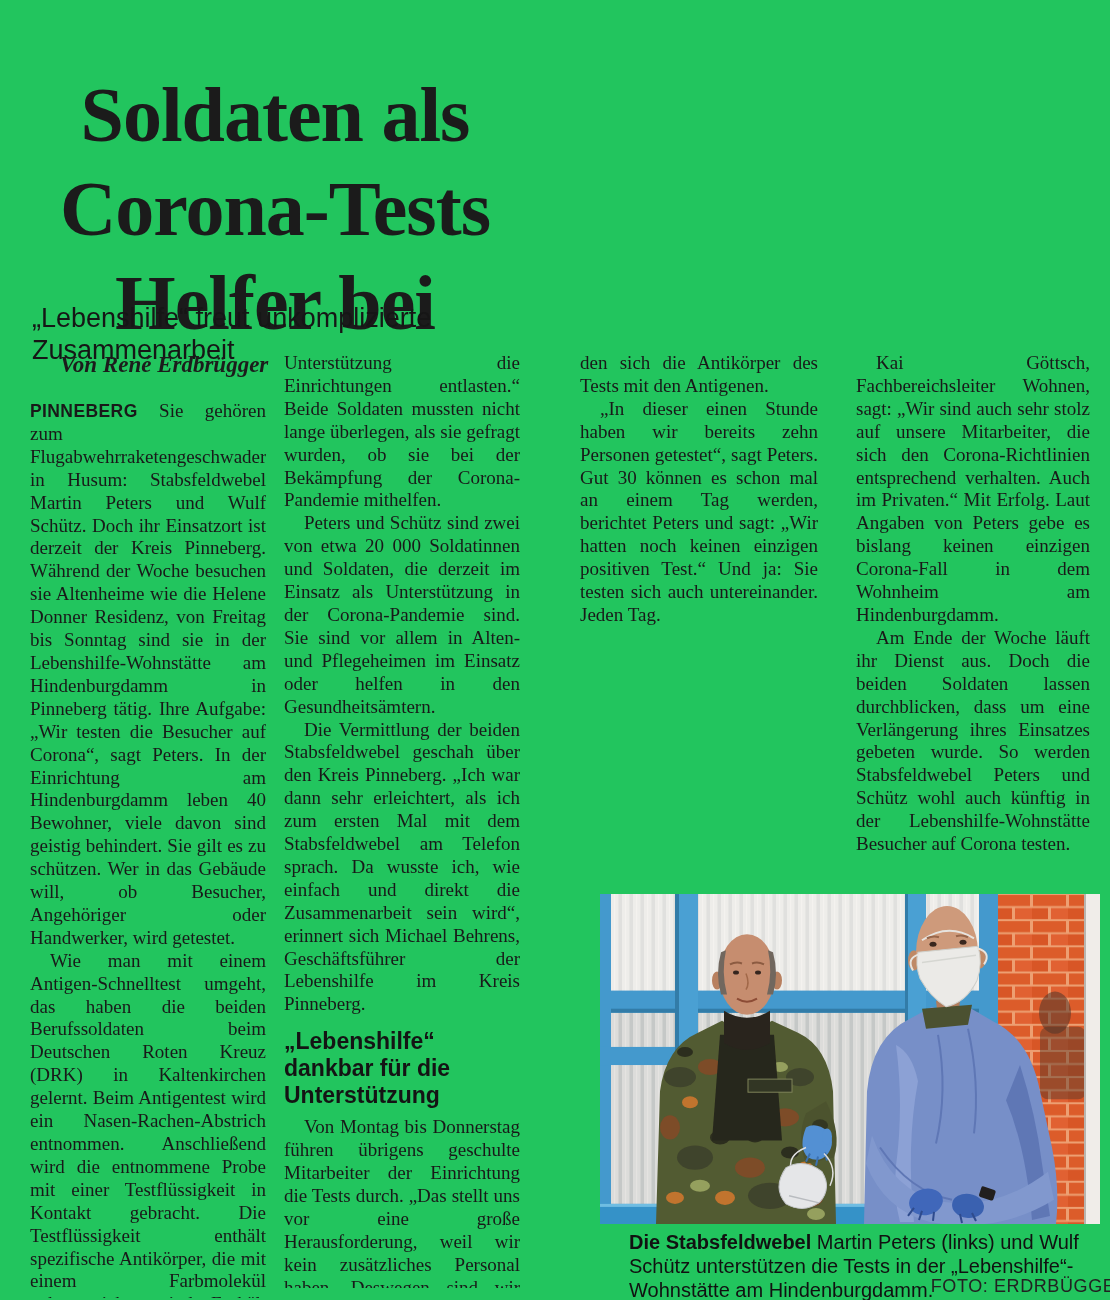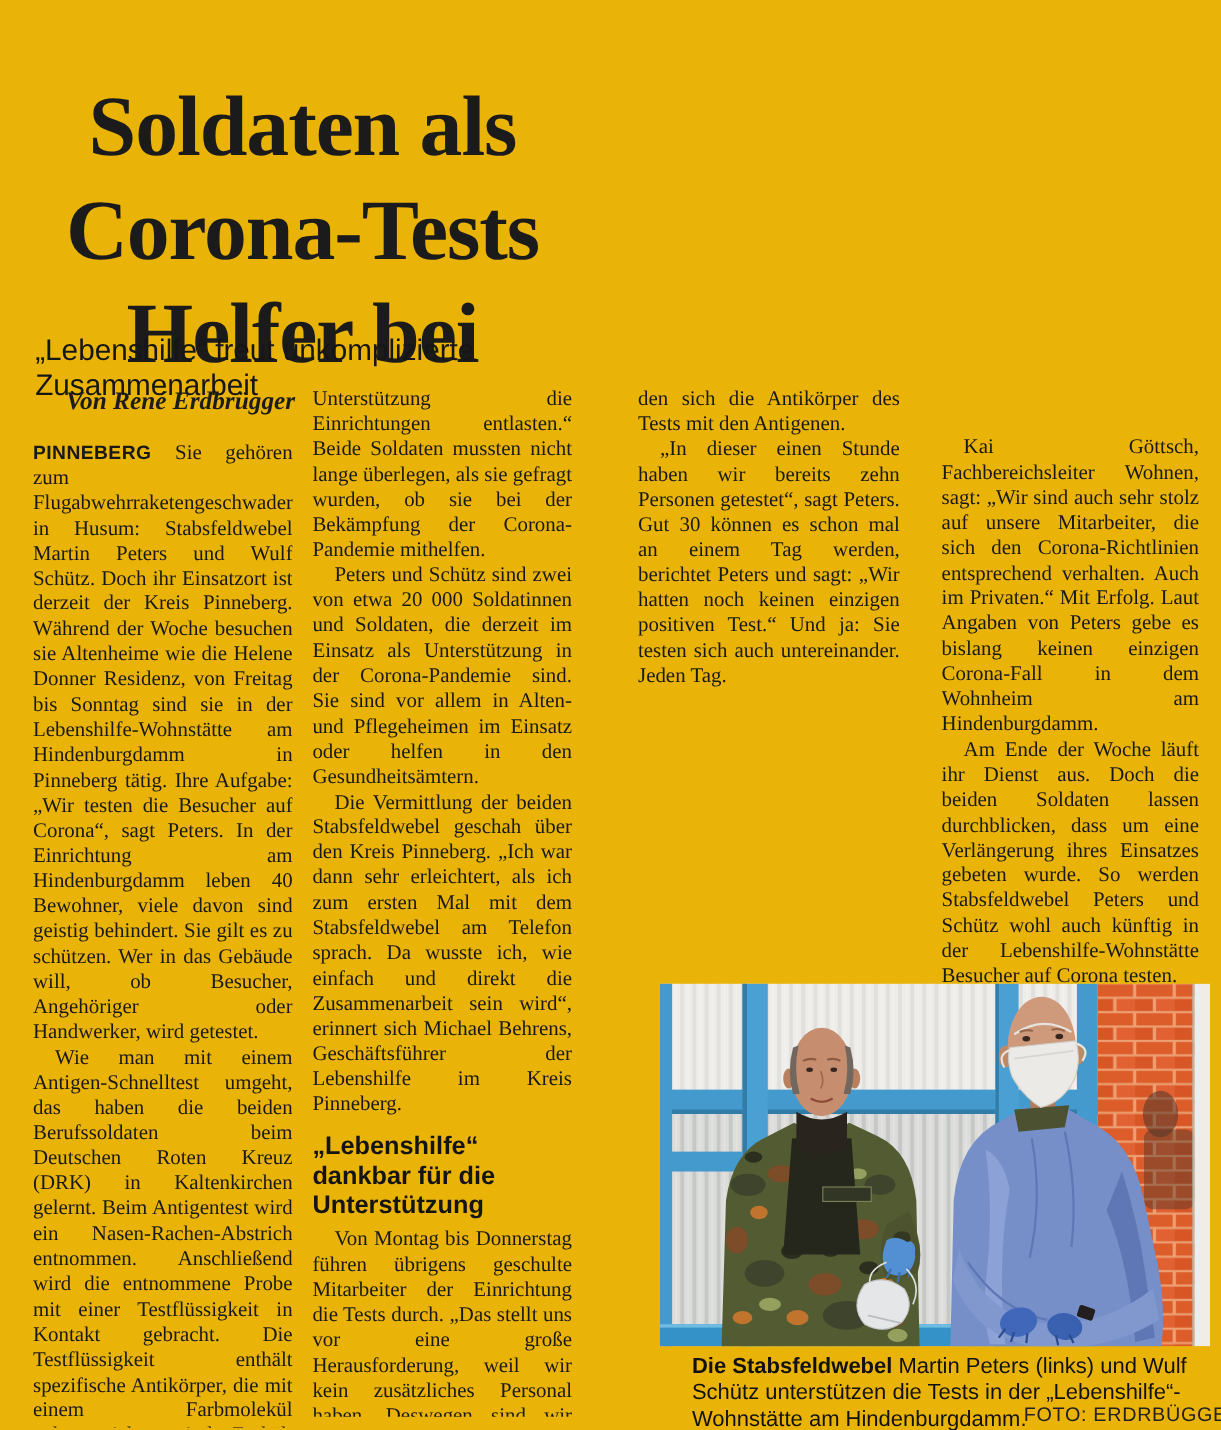--- a/index.html
+++ b/index.html
@@ -1,31 +1,31 @@
 <!DOCTYPE html>
 <html lang="de"><head>
 <meta charset="utf-8">
 <style>
   html,body{margin:0;padding:0;background:#e9e9e9;}
-  .page{position:relative;width:1110px;height:1300px;background:#eab308;overflow:hidden;
+  .page{position:relative;width:1110px;height:1300px;background:#22c55e;overflow:hidden;
         font-family:"Liberation Serif","DejaVu Serif",serif;color:#191919;}
   .headline{position:absolute;left:28px;top:16px;width:494px;text-align:center;
             font-weight:700;font-size:78px;line-height:94px;color:#1b1b1b;letter-spacing:-1px;}
   .subtitle{position:absolute;left:32px;top:302px;width:490px;
             font-family:"Liberation Sans","DejaVu Sans",sans-serif;font-size:27px;line-height:32px;color:#161616;}
   .byline{position:absolute;left:32px;top:352px;width:240px;
           font-style:italic;font-weight:700;font-size:23px;color:#1c1c1c;margin-left:28px;}
   .col{position:absolute;font-size:19px;line-height:22.9px;text-align:justify;overflow:hidden;hyphens:auto;}
   .col p{margin:0;}
   .col p.ind{text-indent:20px;}
   .lead{font-family:"Liberation Sans","DejaVu Sans",sans-serif;font-weight:700;font-size:17.5px;letter-spacing:.4px;}
   .col1{left:30px;top:400px;width:236px;height:898px;}
   .col2{left:284px;top:352px;width:236px;height:936px;}
   .col3{left:580px;top:352px;width:238px;height:540px;}
-  .col4{left:856px;top:352px;width:234px;height:540px;margin-top:44px;}
+  .col4{left:856px;top:352px;width:234px;height:540px;}
   .subhead{font-family:"Liberation Sans","DejaVu Sans",sans-serif;font-weight:700;
            font-size:23px;line-height:27px;text-align:left;margin:12px 0 7px 0;color:#141414;}
   .photo{position:absolute;left:600px;top:894px;width:500px;height:330px;overflow:hidden;}
   .photo svg{display:block;}
   .caption{position:absolute;left:600px;top:1230px;width:500px;height:70px;
            font-family:"Liberation Sans","DejaVu Sans",sans-serif;font-size:20px;line-height:24px;color:#111;margin-left:29px;}
   .caption b{font-weight:700;}
   .credit{position:absolute;right:0;bottom:2px;font-size:18px;letter-spacing:.6px;color:#222;text-align:center;}
 </style>
 </head>

